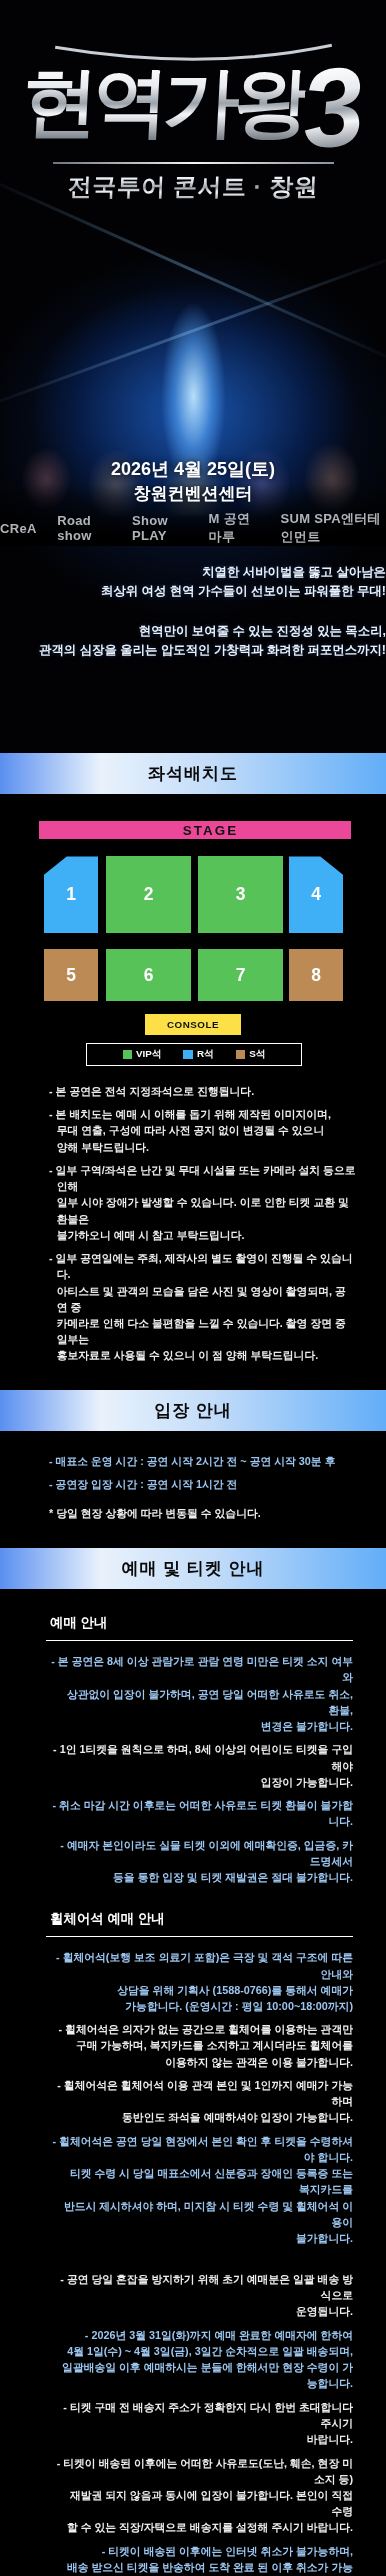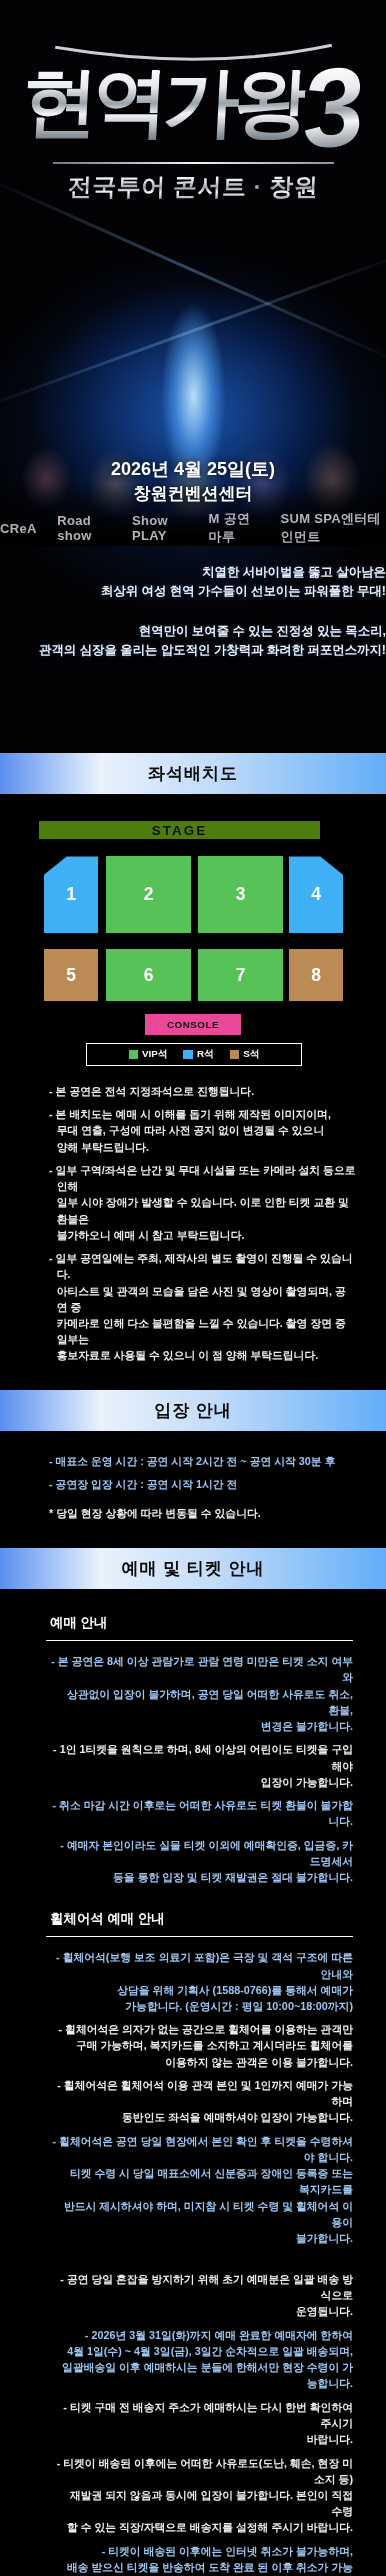--- a/index.html
+++ b/index.html
@@ -43,34 +43,34 @@
   .intro-line{font-size:12.4px;font-weight:700;color:#eaf1fa;line-height:1.55;text-shadow:0 0 5.2px rgba(60,120,220,.35);}
 
   
   .band{height:41px;margin-top:27px;display:flex;align-items:center;justify-content:center;
         background:linear-gradient(90deg,#5a8ff0 0%,#e9f2fc 26%,#c3dcf9 55%,#62aef8 100%);
         color:#0a0a0a;font-size:17px;font-weight:900;letter-spacing:1px;}
   .band.first{margin-top:0;}
 
   
   .seatmap{position:relative;width:386px;height:260px;margin-top:13.4px;}
-  .stage{position:absolute;left:39px;top:13.4px;width:281px;height:18.5px;background:#4d7c0f;color:#111;
-         font-size:13.4px;font-weight:900;letter-spacing:2.1px;display:flex;align-items:center;justify-content:center;}
+  .stage{position:absolute;left:39px;top:13.4px;width:281px;height:18.5px;background:#ec4899;color:#111;
+         font-size:13.4px;font-weight:900;letter-spacing:2.1px;display:flex;align-items:center;justify-content:center;padding-left:31px;}
   .blk{position:absolute;display:flex;align-items:center;justify-content:center;
        color:#fff;font-size:17.5px;font-weight:800;}
   .row1{top:49px;height:77px;} .row2{top:142px;height:52px;}
   .vip{background:#57c257;} .rseat{background:#3fb0f5;} .sseat{background:#bc8a55;}
   .b1{left:44px;width:54px;clip-path:polygon(0 24%,42% 0,100% 0,100% 100%,0 100%);}
   .b2{left:106px;width:85px;} .b3{left:198px;width:85px;}
   .b4{left:289px;width:54px;clip-path:polygon(0 0,58% 0,100% 24%,100% 100%,0 100%);}
   .b5{left:44px;width:54px;} .b6{left:106px;width:85px;} .b7{left:198px;width:85px;} .b8{left:289px;width:54px;}
-  .console{position:absolute;left:145px;top:207px;width:96px;height:20.6px;background:#ec4899;color:#111;
+  .console{position:absolute;left:145px;top:207px;width:96px;height:20.6px;background:#fde047;color:#111;
            font-size:9.8px;font-weight:900;letter-spacing:0.5px;display:flex;align-items:center;justify-content:center;}
   .legend{position:absolute;left:86px;top:236px;width:214px;height:20.6px;border:1px solid #fff;background:#000;
-          display:flex;align-items:center;justify-content:center;gap:16px;}
+          display:flex;align-items:center;justify-content:center;gap:22px;}
   .leg-item{display:flex;align-items:center;gap:4.1px;font-size:9.8px;font-weight:800;color:#fff;}
   .sq{width:9.3px;height:9.3px;display:inline-block;}
   .sq-vip{background:#57c257;} .sq-r{background:#3fb0f5;} .sq-s{background:#bc8a55;}
 
   
   .notes{margin:15.5px 30px 0 49px;}
   .note{font-size:10.8px;line-height:1.5;white-space:pre-line;color:#ededed;font-weight:600;
         padding-left:7.7px;text-indent:-7.7px;margin-bottom:7.2px;}
   .note.blue{color:#9cc6f0;}
   .note.star{padding-left:0;text-indent:0;}
@@ -208,21 +208,21 @@
       </div>
   </div>
 
   <div class="subsec">
     <div class="notes" data-list="ticketing.sections.2.items">
         <div class="note white">- 공연 당일 혼잡을 방지하기 위해 초기 예매분은 일괄 배송 방식으로
 운영됩니다.</div>
         <div class="note blue">- 2026년 3월 31일(화)까지 예매 완료한 예매자에 한하여
 4월 1일(수) ~ 4월 3일(금), 3일간 순차적으로 일괄 배송되며,
 일괄배송일 이후 예매하시는 분들에 한해서만 현장 수령이 가능합니다.</div>
-        <div class="note white">- 티켓 구매 전 배송지 주소가 예매하시는 다시 한번 확인하여 주시기
+        <div class="note white">- 티켓 구매 전 배송지 주소가 정확한지 다시 한번 초대합니다 주시기
 바랍니다.</div>
         <div class="note white">- 티켓이 배송된 이후에는 어떠한 사유로도(도난, 훼손, 현장 미소지 등)
 재발권 되지 않음과 동시에 입장이 불가합니다. 본인이 직접 수령
 할 수 있는 직장/자택으로 배송지를 설정해 주시기 바랍니다.</div>
         <div class="note blue">- 티켓이 배송된 이후에는 인터넷 취소가 불가능하며,
 배송 받으신 티켓을 반송하여 도착 완료 된 이후 취소가 가능합니다.</div>
       </div>
   </div>
 
 </div>

